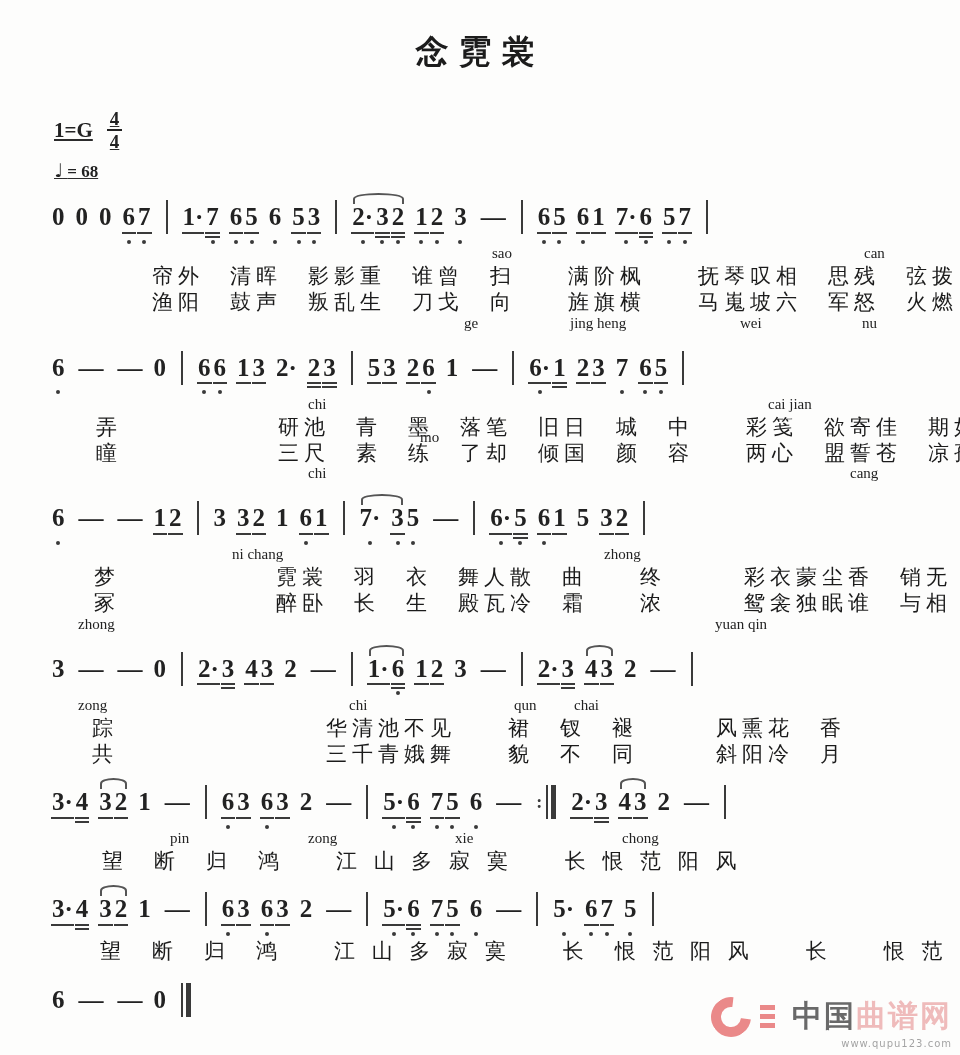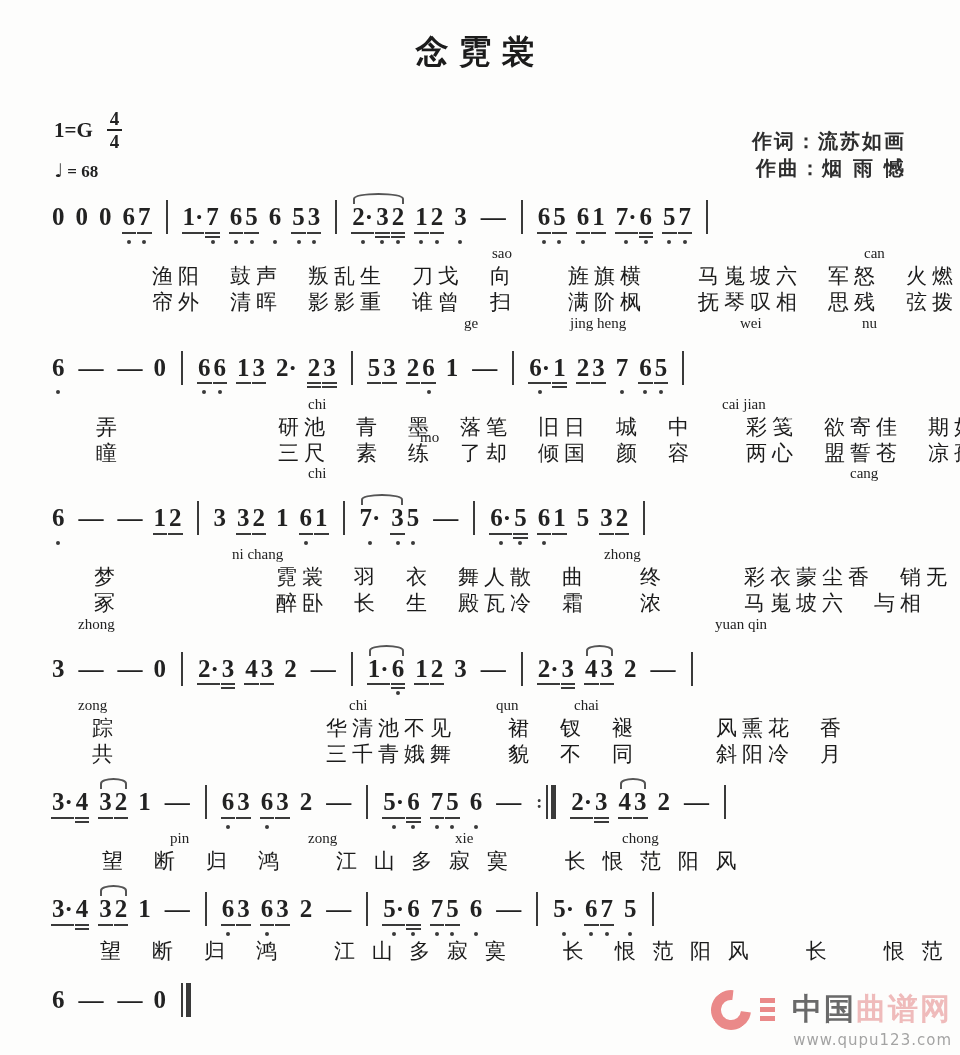--- a/index.html
+++ b/index.html
@@ -7,21 +7,21 @@
   body{
     width:960px;height:1055px;overflow:hidden;background:#fdfdfc;
     font-family:"DejaVu Sans",sans-serif;color:var(--ink);position:relative;
   }
   .page{padding:16px 26px 0 26px;}
   .title{
     text-align:center;font-family:"DejaVu Serif","Liberation Serif",serif;
     font-size:33px;font-weight:bold;letter-spacing:10px;color:#1c1c1c;margin-top:14px;
   }
   
-  .meta{display:flex;justify-content:space-between;align-items:flex-end;margin:34px 28px 0 28px;}
+  .meta{display:flex;justify-content:space-between;align-items:flex-end;margin:34px 14px 0 28px;text-decoration:underline;}
   .keyblock{font-family:"Liberation Serif",serif;font-weight:bold;color:#222;}
   .keyline{display:flex;align-items:center;gap:14px;font-size:21px;}
   .ts{display:inline-block;text-align:center;font-size:19px;line-height:1;}
   .ts .num{display:block;border-bottom:2px solid #222;padding:0 3px 1px 3px;}
   .ts .den{display:block;padding-top:1px;}
   .tempo{font-size:17px;margin-top:8px;font-weight:bold;}
   .tnote{font-family:"DejaVu Sans",sans-serif;font-size:19px;}
   .credits{text-align:right;font-size:20px;font-weight:bold;color:#2e2e2e;line-height:1.35;
     font-family:"DejaVu Sans",sans-serif;letter-spacing:2px;}
   
@@ -51,21 +51,21 @@
     font-family:"DejaVu Sans",sans-serif;}
   
   .wm{position:absolute;right:8px;bottom:6px;display:flex;flex-direction:column;align-items:flex-end;opacity:.92;}
   .wm-top{display:flex;align-items:center;gap:17px;}
   .wm-logo{width:40px;height:40px;border:10px solid #e98080;border-right-color:transparent;
     border-radius:50%;transform:rotate(-38deg);}
   .wm-bars{display:flex;flex-direction:column;gap:4px;margin-left:-8px;}
   .wm-bars i{display:block;width:15px;height:5px;background:#e98080;}
   .wm-cn{font-size:30px;font-weight:bold;letter-spacing:2px;font-family:"DejaVu Serif",serif;}
   .wm-cn .dark{color:#5d5d5d;} .wm-cn .pink{color:#eeb6b6;}
-  .wm-url{font-size:15px;color:#9c9c9c;margin-top:1px;letter-spacing:1px;font-family:"DejaVu Sans",sans-serif;}
+  .wm-url{font-size:10px;color:#9c9c9c;margin-top:1px;letter-spacing:1px;font-family:"DejaVu Sans",sans-serif;}
 </style>
 </head>
 <body>
 
 <div class="page">
   <div class="title">念霓裳</div>
 
   <div class="meta">
     <div class="keyblock">
       <div class="keyline">
@@ -73,64 +73,60 @@
         <span class="ts">
           <span class="num">4</span>
           <span class="den">4</span>
         </span>
       </div>
       <div class="tempo">
         <span class="tnote">♩</span>
         <span>= 68</span>
       </div>
     </div>
-    <div class="credits">
-      <div>作词：流苏如画</div>
-      <div>作曲：烟 雨 憾</div>
-    </div>
   </div>
 
   <div id="score">
       <div class="system">
         <div class="nrow"><span class="note"><b class="tx">0</b></span><span class="note"><b class="tx">0</b></span><span class="note"><b class="tx">0</b></span><span class="note"><b class="tx">6</b><i class="ul u1"></i><i class="ldot"></i></span><span class="note g"><b class="tx">7</b><i class="ul u1"></i><i class="ldot"></i></span><span class="barwrap">
             <i class="bl thin"></i>
           </span><span class="note"><b class="tx">1·</b><i class="ul u1"></i></span><span class="note g"><b class="tx">7</b><i class="ul u1"></i><i class="ul u2"></i><i class="ldot"></i></span><span class="note"><b class="tx">6</b><i class="ul u1"></i><i class="ldot"></i></span><span class="note g"><b class="tx">5</b><i class="ul u1"></i><i class="ldot"></i></span><span class="note"><b class="tx">6</b><i class="ldot"></i></span><span class="note"><b class="tx">5</b><i class="ul u1"></i><i class="ldot"></i></span><span class="note g"><b class="tx">3</b><i class="ul u1"></i><i class="ldot"></i></span><span class="barwrap">
             <i class="bl thin"></i>
           </span><span class="note"><b class="tx">2·</b><i class="ul u1"></i><i class="ldot"></i></span><span class="note g"><b class="tx">3</b><i class="ul u1"></i><i class="ul u2"></i><i class="ldot"></i></span><span class="note g"><b class="tx">2</b><i class="ul u1"></i><i class="ul u2"></i><i class="ldot"></i></span><span class="note"><b class="tx">1</b><i class="ul u1"></i><i class="ldot"></i></span><span class="note g"><b class="tx">2</b><i class="ul u1"></i><i class="ldot"></i></span><span class="note"><b class="tx">3</b><i class="ldot"></i></span><span class="dash">—</span><span class="barwrap">
             <i class="bl thin"></i>
           </span><span class="note"><b class="tx">6</b><i class="ul u1"></i><i class="ldot"></i></span><span class="note g"><b class="tx">5</b><i class="ul u1"></i><i class="ldot"></i></span><span class="note"><b class="tx">6</b><i class="ul u1"></i><i class="ldot"></i></span><span class="note g"><b class="tx">1</b><i class="ul u1"></i></span><span class="note"><b class="tx">7·</b><i class="ul u1"></i><i class="ldot"></i></span><span class="note g"><b class="tx">6</b><i class="ul u1"></i><i class="ul u2"></i><i class="ldot"></i></span><span class="note"><b class="tx">5</b><i class="ul u1"></i><i class="ldot"></i></span><span class="note g"><b class="tx">7</b><i class="ul u1"></i><i class="ldot"></i></span><span class="barwrap">
             <i class="bl thin"></i>
           </span><i class="slur" style="left: 301px; width: 51px;"></i></div>
         <div class="annrow">
           <span class="pinyin" style="left: 440px;">sao</span>
           <span class="pinyin" style="left: 812px;">can</span>
         </div>
+        <div class="lyr" style="padding-left: 100px;">帘外　清晖　影影重　谁曾　扫　　满阶枫　　抚琴叹相　思残　弦拨</div>
         <div class="lyr" style="padding-left: 100px;">渔阳　鼓声　叛乱生　刀戈　向　　旌旗横　　马嵬坡六　军怒　火燃</div>
-        <div class="lyr" style="padding-left: 100px;">帘外　清晖　影影重　谁曾　扫　　满阶枫　　抚琴叹相　思残　弦拨</div>
         <div class="annrow">
           <span class="pinyin" style="left: 412px;">ge</span>
           <span class="pinyin" style="left: 518px;">jing heng</span>
           <span class="pinyin" style="left: 688px;">wei</span>
           <span class="pinyin" style="left: 810px;">nu</span>
         </div>
       </div>
       <div class="system">
         <div class="nrow"><span class="note"><b class="tx">6</b><i class="ldot"></i></span><span class="dash">—</span><span class="dash">—</span><span class="note"><b class="tx">0</b></span><span class="barwrap">
             <i class="bl thin"></i>
           </span><span class="note"><b class="tx">6</b><i class="ul u1"></i><i class="ldot"></i></span><span class="note g"><b class="tx">6</b><i class="ul u1"></i><i class="ldot"></i></span><span class="note"><b class="tx">1</b><i class="ul u1"></i></span><span class="note g"><b class="tx">3</b><i class="ul u1"></i></span><span class="note"><b class="tx">2·</b></span><span class="note"><b class="tx">2</b><i class="ul u1"></i><i class="ul u2"></i></span><span class="note g"><b class="tx">3</b><i class="ul u1"></i><i class="ul u2"></i></span><span class="barwrap">
             <i class="bl thin"></i>
           </span><span class="note"><b class="tx">5</b><i class="ul u1"></i></span><span class="note g"><b class="tx">3</b><i class="ul u1"></i></span><span class="note"><b class="tx">2</b><i class="ul u1"></i></span><span class="note g"><b class="tx">6</b><i class="ul u1"></i><i class="ldot"></i></span><span class="note"><b class="tx">1</b></span><span class="dash">—</span><span class="barwrap">
             <i class="bl thin"></i>
           </span><span class="note"><b class="tx">6·</b><i class="ul u1"></i><i class="ldot"></i></span><span class="note g"><b class="tx">1</b><i class="ul u1"></i><i class="ul u2"></i></span><span class="note"><b class="tx">2</b><i class="ul u1"></i></span><span class="note g"><b class="tx">3</b><i class="ul u1"></i></span><span class="note"><b class="tx">7</b><i class="ldot"></i></span><span class="note"><b class="tx">6</b><i class="ul u1"></i><i class="ldot"></i></span><span class="note g"><b class="tx">5</b><i class="ul u1"></i><i class="ldot"></i></span><span class="barwrap">
             <i class="bl thin"></i>
           </span></div>
         <div class="annrow">
           <span class="pinyin" style="left: 256px;">chi</span>
           <span class="pinyin" style="left: 368px; margin-top: 33px;">mo</span>
-          <span class="pinyin" style="left: 670px;">cai jian</span>
+          <span class="pinyin" style="left: 716px;">cai jian</span>
         </div>
         <div class="lyr" style="padding-left: 44px;">弄　　　　　　研池　青　墨　落笔　旧日　城　中　　彩笺　欲寄佳　期如</div>
         <div class="lyr" style="padding-left: 44px;">瞳　　　　　　三尺　素　练　了却　倾国　颜　容　　两心　盟誓苍　凉孤</div>
         <div class="annrow">
           <span class="pinyin" style="left: 256px;">chi</span>
           <span class="pinyin" style="left: 798px;">cang</span>
         </div>
       </div>
       <div class="system">
         <div class="nrow"><span class="note"><b class="tx">6</b><i class="ldot"></i></span><span class="dash">—</span><span class="dash">—</span><span class="note"><b class="tx">1</b><i class="ul u1"></i></span><span class="note g"><b class="tx">2</b><i class="ul u1"></i></span><span class="barwrap">
@@ -140,40 +136,40 @@
           </span><span class="note"><b class="tx">7·</b><i class="ldot"></i></span><span class="note"><b class="tx">3</b><i class="ul u1"></i><i class="ldot"></i></span><span class="note g"><b class="tx">5</b><i class="ldot"></i></span><span class="dash">—</span><span class="barwrap">
             <i class="bl thin"></i>
           </span><span class="note"><b class="tx">6·</b><i class="ul u1"></i><i class="ldot"></i></span><span class="note g"><b class="tx">5</b><i class="ul u1"></i><i class="ul u2"></i><i class="ldot"></i></span><span class="note"><b class="tx">6</b><i class="ul u1"></i><i class="ldot"></i></span><span class="note g"><b class="tx">1</b><i class="ul u1"></i></span><span class="note"><b class="tx">5</b></span><span class="note"><b class="tx">3</b><i class="ul u1"></i></span><span class="note g"><b class="tx">2</b><i class="ul u1"></i></span><span class="barwrap">
             <i class="bl thin"></i>
           </span><i class="slur" style="left: 309px; width: 42px;"></i></div>
         <div class="annrow">
           <span class="pinyin" style="left: 180px;">ni chang</span>
           <span class="pinyin" style="left: 552px;">zhong</span>
         </div>
         <div class="lyr" style="padding-left: 42px;">梦　　　　　　霓裳　羽　衣　舞人散　曲　　终　　　彩衣蒙尘香　销无</div>
-        <div class="lyr" style="padding-left: 42px;">冢　　　　　　醉卧　长　生　殿瓦冷　霜　　浓　　　马嵬坡六　与相</div>
+        <div class="lyr" style="padding-left: 42px;">冢　　　　　　醉卧　长　生　殿瓦冷　霜　　浓　　　鸳衾独眠谁　与相</div>
         <div class="annrow">
           <span class="pinyin" style="left: 26px;">zhong</span>
           <span class="pinyin" style="left: 663px;">yuan qin</span>
         </div>
       </div>
       <div class="system">
         <div class="nrow"><span class="note"><b class="tx">3</b></span><span class="dash">—</span><span class="dash">—</span><span class="note"><b class="tx">0</b></span><span class="barwrap">
             <i class="bl thin"></i>
           </span><span class="note"><b class="tx">2·</b><i class="ul u1"></i></span><span class="note g"><b class="tx">3</b><i class="ul u1"></i><i class="ul u2"></i></span><span class="note"><b class="tx">4</b><i class="ul u1"></i></span><span class="note g"><b class="tx">3</b><i class="ul u1"></i></span><span class="note"><b class="tx">2</b></span><span class="dash">—</span><span class="barwrap">
             <i class="bl thin"></i>
           </span><span class="note"><b class="tx">1·</b><i class="ul u1"></i></span><span class="note g"><b class="tx">6</b><i class="ul u1"></i><i class="ul u2"></i><i class="ldot"></i></span><span class="note"><b class="tx">1</b><i class="ul u1"></i></span><span class="note g"><b class="tx">2</b><i class="ul u1"></i></span><span class="note"><b class="tx">3</b></span><span class="dash">—</span><span class="barwrap">
             <i class="bl thin"></i>
           </span><span class="note"><b class="tx">2·</b><i class="ul u1"></i></span><span class="note g"><b class="tx">3</b><i class="ul u1"></i><i class="ul u2"></i></span><span class="note"><b class="tx">4</b><i class="ul u1"></i></span><span class="note g"><b class="tx">3</b><i class="ul u1"></i></span><span class="note"><b class="tx">2</b></span><span class="dash">—</span><span class="barwrap">
             <i class="bl thin"></i>
           </span><i class="slur" style="left: 317px; width: 35px;"></i><i class="slur" style="left: 534px; width: 27px;"></i></div>
         <div class="annrow">
           <span class="pinyin" style="left: 26px;">zong</span>
           <span class="pinyin" style="left: 297px;">chi</span>
-          <span class="pinyin" style="left: 444px;">qun</span>
+          <span class="pinyin" style="left: 462px;">qun</span>
           <span class="pinyin" style="left: 522px;">chai</span>
         </div>
         <div class="lyr" style="padding-left: 40px;">踪　　　　　　　　华清池不见　　裙　钗　褪　　　风熏花　香</div>
         <div class="lyr" style="padding-left: 40px;">共　　　　　　　　三千青娥舞　　貌　不　同　　　斜阳冷　月</div>
       </div>
       <div class="system">
         <div class="nrow"><span class="note"><b class="tx">3·</b><i class="ul u1"></i></span><span class="note g"><b class="tx">4</b><i class="ul u1"></i><i class="ul u2"></i></span><span class="note"><b class="tx">3</b><i class="ul u1"></i></span><span class="note g"><b class="tx">2</b><i class="ul u1"></i></span><span class="note"><b class="tx">1</b></span><span class="dash">—</span><span class="barwrap">
             <i class="bl thin"></i>
           </span><span class="note"><b class="tx">6</b><i class="ul u1"></i><i class="ldot"></i></span><span class="note g"><b class="tx">3</b><i class="ul u1"></i></span><span class="note"><b class="tx">6</b><i class="ul u1"></i><i class="ldot"></i></span><span class="note g"><b class="tx">3</b><i class="ul u1"></i></span><span class="note"><b class="tx">2</b></span><span class="dash">—</span><span class="barwrap">
             <i class="bl thin"></i>

